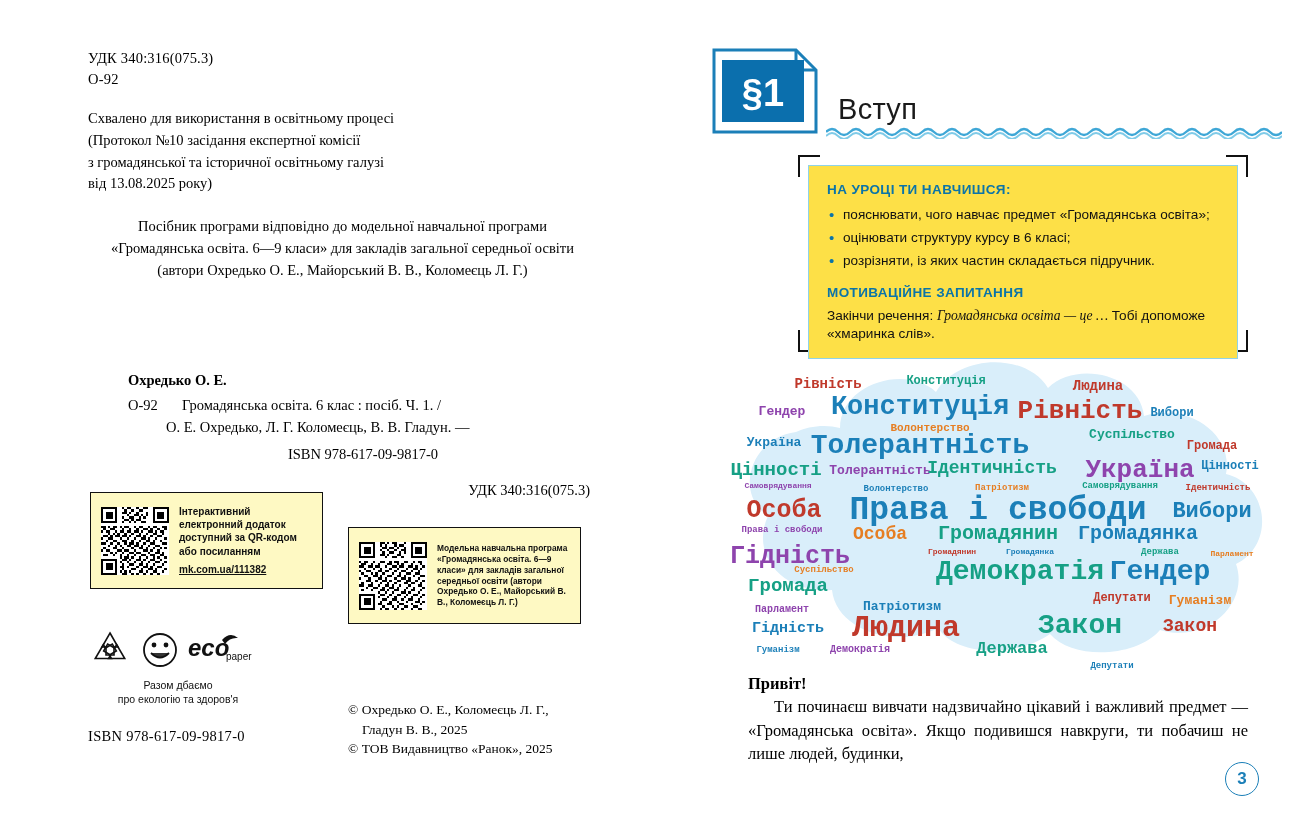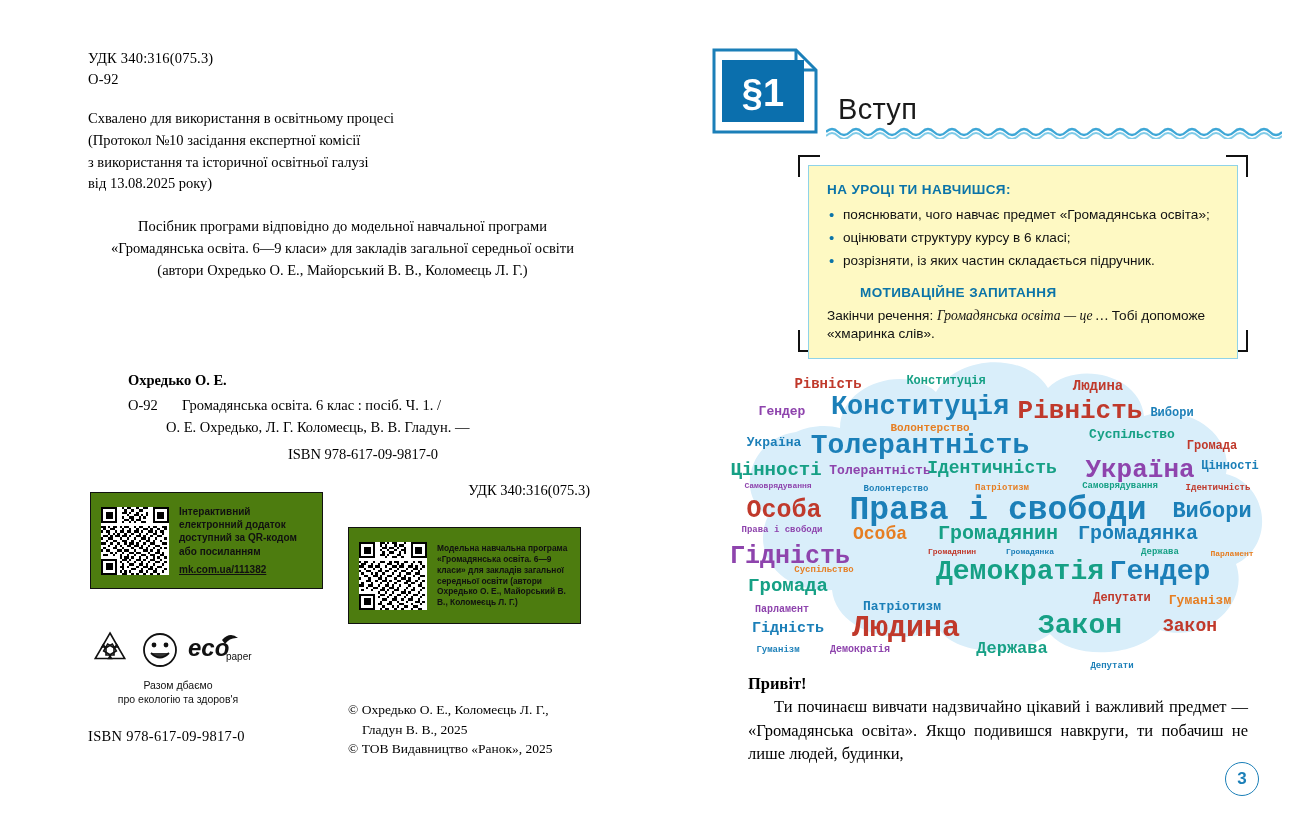--- a/index.html
+++ b/index.html
@@ -35,21 +35,21 @@
     font-size:14.5px; line-height:1.5;
   }
   .cip .cip-author { font-weight:bold; margin-bottom:3px; }
   .cip-row { display:flex; }
   .cip-code { width:38px; flex:0 0 38px; }
   .cip-body { flex:1; }
   .cip-isbn { text-align:center; margin-top:6px; }
   .cip-udk { text-align:right; margin-top:14px; padding-right:8px; }
 
   .qr-box {
-    position:absolute; border:1px solid #111; background:#4d7c0f;
+    position:absolute; border:1px solid #111; background:#fef9c3;
     display:flex; align-items:center; padding:8px 10px; gap:10px;
   }
   .qr-box.one { left:90px; top:492px; width:233px; height:97px; }
   .qr-box.two { left:348px; top:492px; width:233px; height:97px;margin-top:35px; }
   .qr-img { width:68px; height:68px; flex:0 0 68px; }
   .qr-text {
     font-family:"Liberation Sans", sans-serif;
     font-size:10px; line-height:1.32; font-weight:bold; color:#111;
   }
   .qr-text .qr-link { display:block; margin-top:5px; text-decoration:underline; }
@@ -78,39 +78,39 @@
   }
   .sec-title {
     position:absolute; left:178px; top:93px;
     font-family:"Liberation Sans", sans-serif;
     font-size:29px; color:#1a1a1a; letter-spacing:.3px;
   }
   .title-wave { position:absolute; left:166px; top:123px; width:456px; height:16px; }
 
   .objectives {
     position:absolute; left:148px; top:165px; width:430px; min-height:175px;
-    background:#fef9c3; border:1px solid #8fd3e8;
+    background:#fde047; border:1px solid #8fd3e8;
     padding:16px 18px 14px 18px;
     font-family:"Liberation Sans", sans-serif;
   }
   .obj-head {
     color:#0b74a8; font-weight:bold; font-size:13.5px; letter-spacing:.4px;
     margin-bottom:9px;
   }
   .obj-list { margin:0; padding:0; list-style:none; }
   .obj-list li {
     position:relative; padding-left:16px; margin-bottom:5px;
     font-size:13.6px; line-height:1.34; color:#111;
   }
   .obj-list li::before {
     content:"•"; position:absolute; left:2px; top:-1px; color:#0b74a8; font-size:15px;
   }
   .obj-head2 {
     color:#0b74a8; font-weight:bold; font-size:13.5px; letter-spacing:.4px;
-    margin-top:14px; margin-bottom:7px;margin-left:33px;
+    margin-top:14px; margin-bottom:7px;
   }
   .obj-q { font-size:13.6px; line-height:1.36; color:#111; }
   .obj-q i { font-family:"Liberation Serif", serif; font-style:italic; }
 
   .bracket { position:absolute; border:2px solid #111; width:22px; height:22px; }
   .br-tl { left:138px; top:155px; border-right:none; border-bottom:none; }
   .br-tr { left:566px; top:155px; border-left:none; border-bottom:none; }
   .br-bl { left:138px; top:330px; border-right:none; border-top:none; }
   .br-br { left:566px; top:330px; border-left:none; border-top:none; }
 
@@ -146,21 +146,21 @@
   <div class="left-page">
 
     <div class="udk-block">
       <div>УДК 340:316(075.3)</div>
       <div>О-92</div>
     </div>
 
     <div class="center-block">
       <div>Схвалено для використання в освітньому процесі</div>
       <div>(Протокол №10 засідання експертної комісії</div>
-      <div>з використання та історичної освітньої галузі</div>
+      <div>з громадянської та історичної освітньому галузі</div>
       <div>від 13.08.2025 року)</div>
     </div>
 
     <div class="center-block2">
       <div>Посібник програми відповідно до модельної навчальної програми</div>
       <div>«Громадянська освіта. 6—9 класи» для закладів загальної середньої освіти</div>
       <div>(автори Охредько О. Е., Майорський В. В.,  Коломеєць Л. Г.)</div>
     </div>
 
     <div class="cip">

